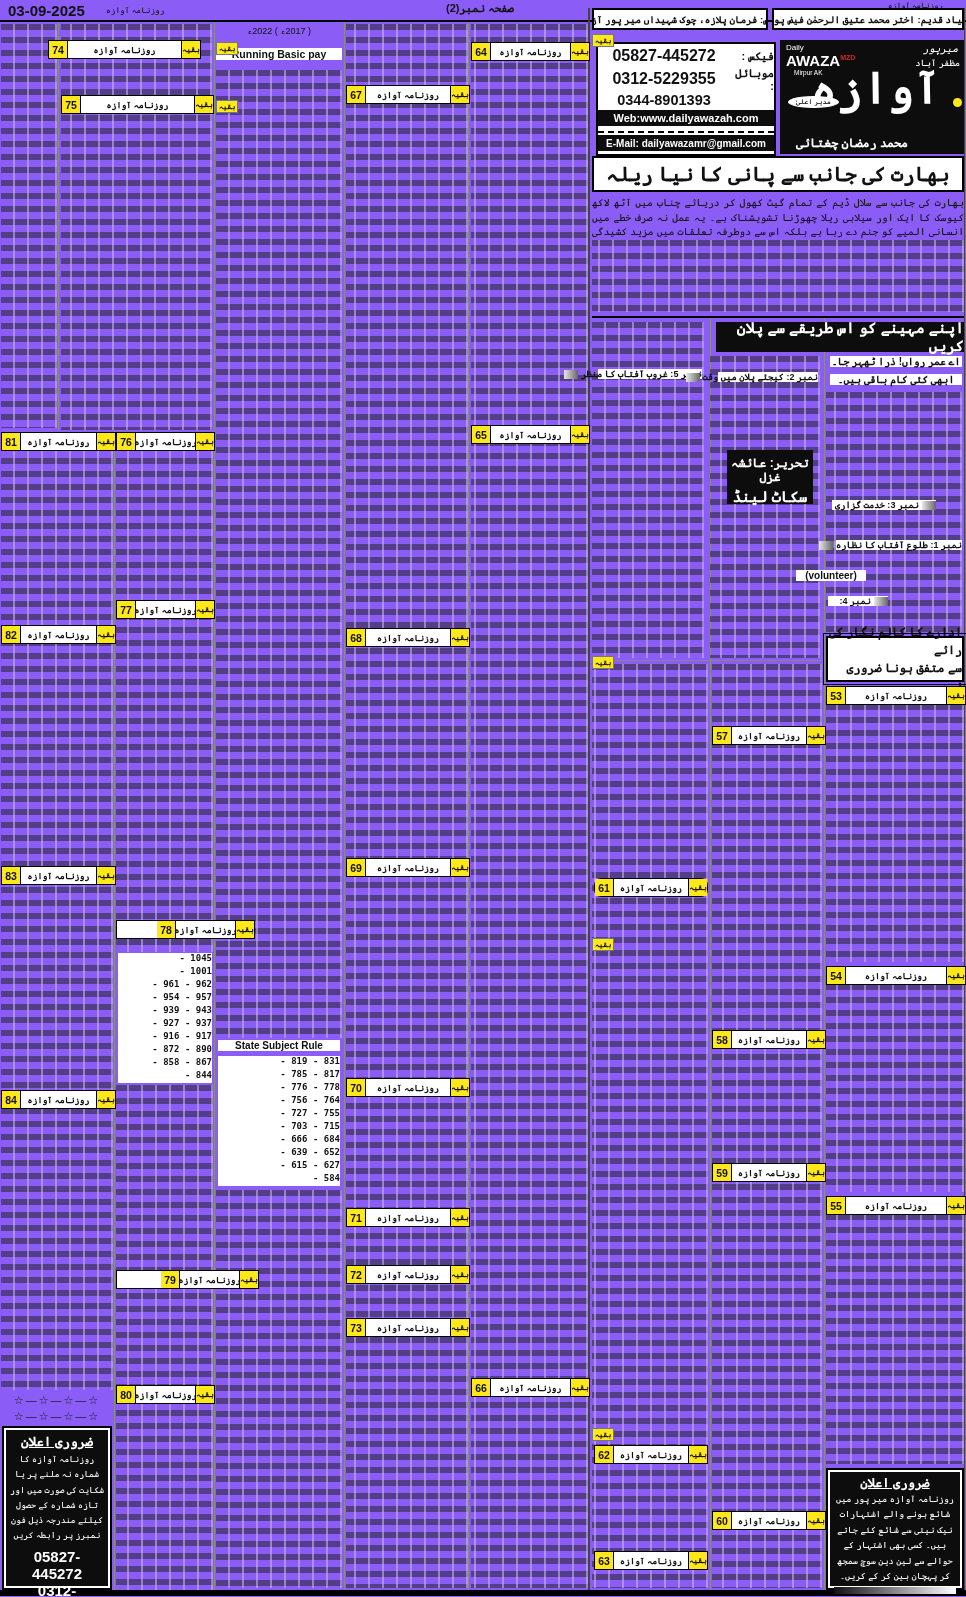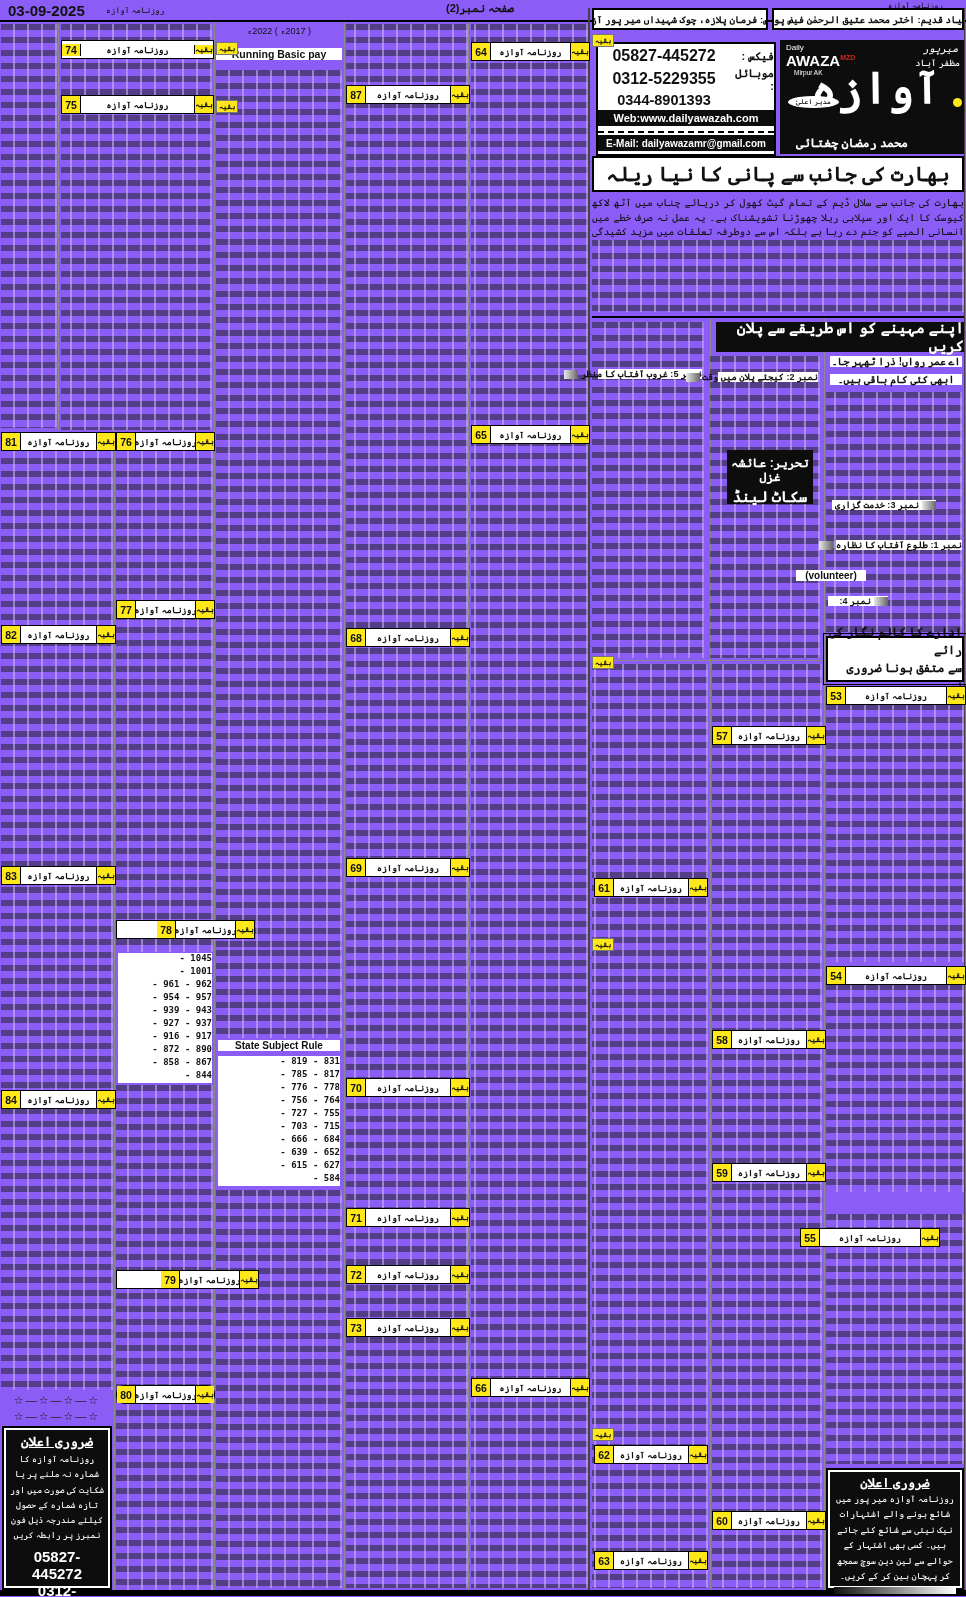--- a/index.html
+++ b/index.html
@@ -211,21 +211,21 @@
       <div class="adh" style="left: 826px; top: 686px; width: 138px;">
         <span class="num">53</span>
         <span class="ttl urtxt">روزنامہ آوازہ</span>
         <span class="cont urtxt">بقیہ</span>
       </div>
       <div class="adh" style="left: 826px; top: 966px; width: 138px;">
         <span class="num">54</span>
         <span class="ttl urtxt">روزنامہ آوازہ</span>
         <span class="cont urtxt">بقیہ</span>
       </div>
-      <div class="adh" style="left: 800px; top: 1196px; width: 138px; margin-top: 32px;">
+      <div class="adh" style="left: 826px; top: 1196px; width: 138px;">
         <span class="num">55</span>
         <span class="ttl urtxt">روزنامہ آوازہ</span>
         <span class="cont urtxt">بقیہ</span>
       </div>
       <div class="adh" style="left: 712px; top: 726px; width: 112px;">
         <span class="num">57</span>
         <span class="ttl urtxt">روزنامہ آوازہ</span>
         <span class="cont urtxt">بقیہ</span>
       </div>
       <div class="adh" style="left: 712px; top: 1030px; width: 112px;">
@@ -236,21 +236,21 @@
       <div class="adh" style="left: 712px; top: 1163px; width: 112px;">
         <span class="num">59</span>
         <span class="ttl urtxt">روزنامہ آوازہ</span>
         <span class="cont urtxt">بقیہ</span>
       </div>
       <div class="adh" style="left: 712px; top: 1511px; width: 112px;">
         <span class="num">60</span>
         <span class="ttl urtxt">روزنامہ آوازہ</span>
         <span class="cont urtxt">بقیہ</span>
       </div>
-      <div class="adh" style="left: 594px; top: 878px; width: 112px;">
+      <div class="adh" style="left: 594px; top: 878px; width: 112px; border-radius: 7px;">
         <span class="num">61</span>
         <span class="ttl urtxt">روزنامہ آوازہ</span>
         <span class="cont urtxt">بقیہ</span>
       </div>
       <div class="adh" style="left: 594px; top: 1445px; width: 112px;">
         <span class="num">62</span>
         <span class="ttl urtxt">روزنامہ آوازہ</span>
         <span class="cont urtxt">بقیہ</span>
       </div>
       <div class="adh" style="left: 594px; top: 1551px; width: 112px;">
@@ -267,21 +267,21 @@
         <span class="num">65</span>
         <span class="ttl urtxt">روزنامہ آوازہ</span>
         <span class="cont urtxt">بقیہ</span>
       </div>
       <div class="adh" style="left: 471px; top: 1378px; width: 117px;">
         <span class="num">66</span>
         <span class="ttl urtxt">روزنامہ آوازہ</span>
         <span class="cont urtxt">بقیہ</span>
       </div>
       <div class="adh" style="left: 346px; top: 85px; width: 122px;">
-        <span class="num">87</span>
+        <span class="num">67</span>
         <span class="ttl urtxt">روزنامہ آوازہ</span>
         <span class="cont urtxt">بقیہ</span>
       </div>
       <div class="adh" style="left: 346px; top: 628px; width: 122px;">
         <span class="num">68</span>
         <span class="ttl urtxt">روزنامہ آوازہ</span>
         <span class="cont urtxt">بقیہ</span>
       </div>
       <div class="adh" style="left: 346px; top: 858px; width: 122px;">
         <span class="num">69</span>
@@ -301,21 +301,21 @@
       <div class="adh" style="left: 346px; top: 1265px; width: 122px;">
         <span class="num">72</span>
         <span class="ttl urtxt">روزنامہ آوازہ</span>
         <span class="cont urtxt">بقیہ</span>
       </div>
       <div class="adh" style="left: 346px; top: 1318px; width: 122px;">
         <span class="num">73</span>
         <span class="ttl urtxt">روزنامہ آوازہ</span>
         <span class="cont urtxt">بقیہ</span>
       </div>
-      <div class="adh" style="left: 61px; top: 40px; width: 151px; align-items: center;">
+      <div class="adh" style="left: 48px; top: 40px; width: 151px;">
         <span class="num">74</span>
         <span class="ttl urtxt">روزنامہ آوازہ</span>
         <span class="cont urtxt">بقیہ</span>
       </div>
       <div class="adh" style="left: 61px; top: 95px; width: 151px;">
         <span class="num">75</span>
         <span class="ttl urtxt">روزنامہ آوازہ</span>
         <span class="cont urtxt">بقیہ</span>
       </div>
       <div class="adh" style="left: 116px; top: 432px; width: 97px;">
@@ -331,21 +331,21 @@
       <div class="adh" style="left: 116px; top: 920px; width: 97px; padding-left: 40px;">
         <span class="num">78</span>
         <span class="ttl urtxt">روزنامہ آوازہ</span>
         <span class="cont urtxt">بقیہ</span>
       </div>
       <div class="adh" style="left: 116px; top: 1270px; width: 97px; padding-left: 44px;">
         <span class="num">79</span>
         <span class="ttl urtxt">روزنامہ آوازہ</span>
         <span class="cont urtxt">بقیہ</span>
       </div>
-      <div class="adh" style="left: 116px; top: 1385px; width: 97px; border-radius: 8px;">
+      <div class="adh" style="left: 116px; top: 1385px; width: 97px;">
         <span class="num">80</span>
         <span class="ttl urtxt">روزنامہ آوازہ</span>
         <span class="cont urtxt">بقیہ</span>
       </div>
       <div class="adh" style="left: 1px; top: 432px; width: 113px;">
         <span class="num">81</span>
         <span class="ttl urtxt">روزنامہ آوازہ</span>
         <span class="cont urtxt">بقیہ</span>
       </div>
       <div class="adh" style="left: 1px; top: 625px; width: 113px;">

